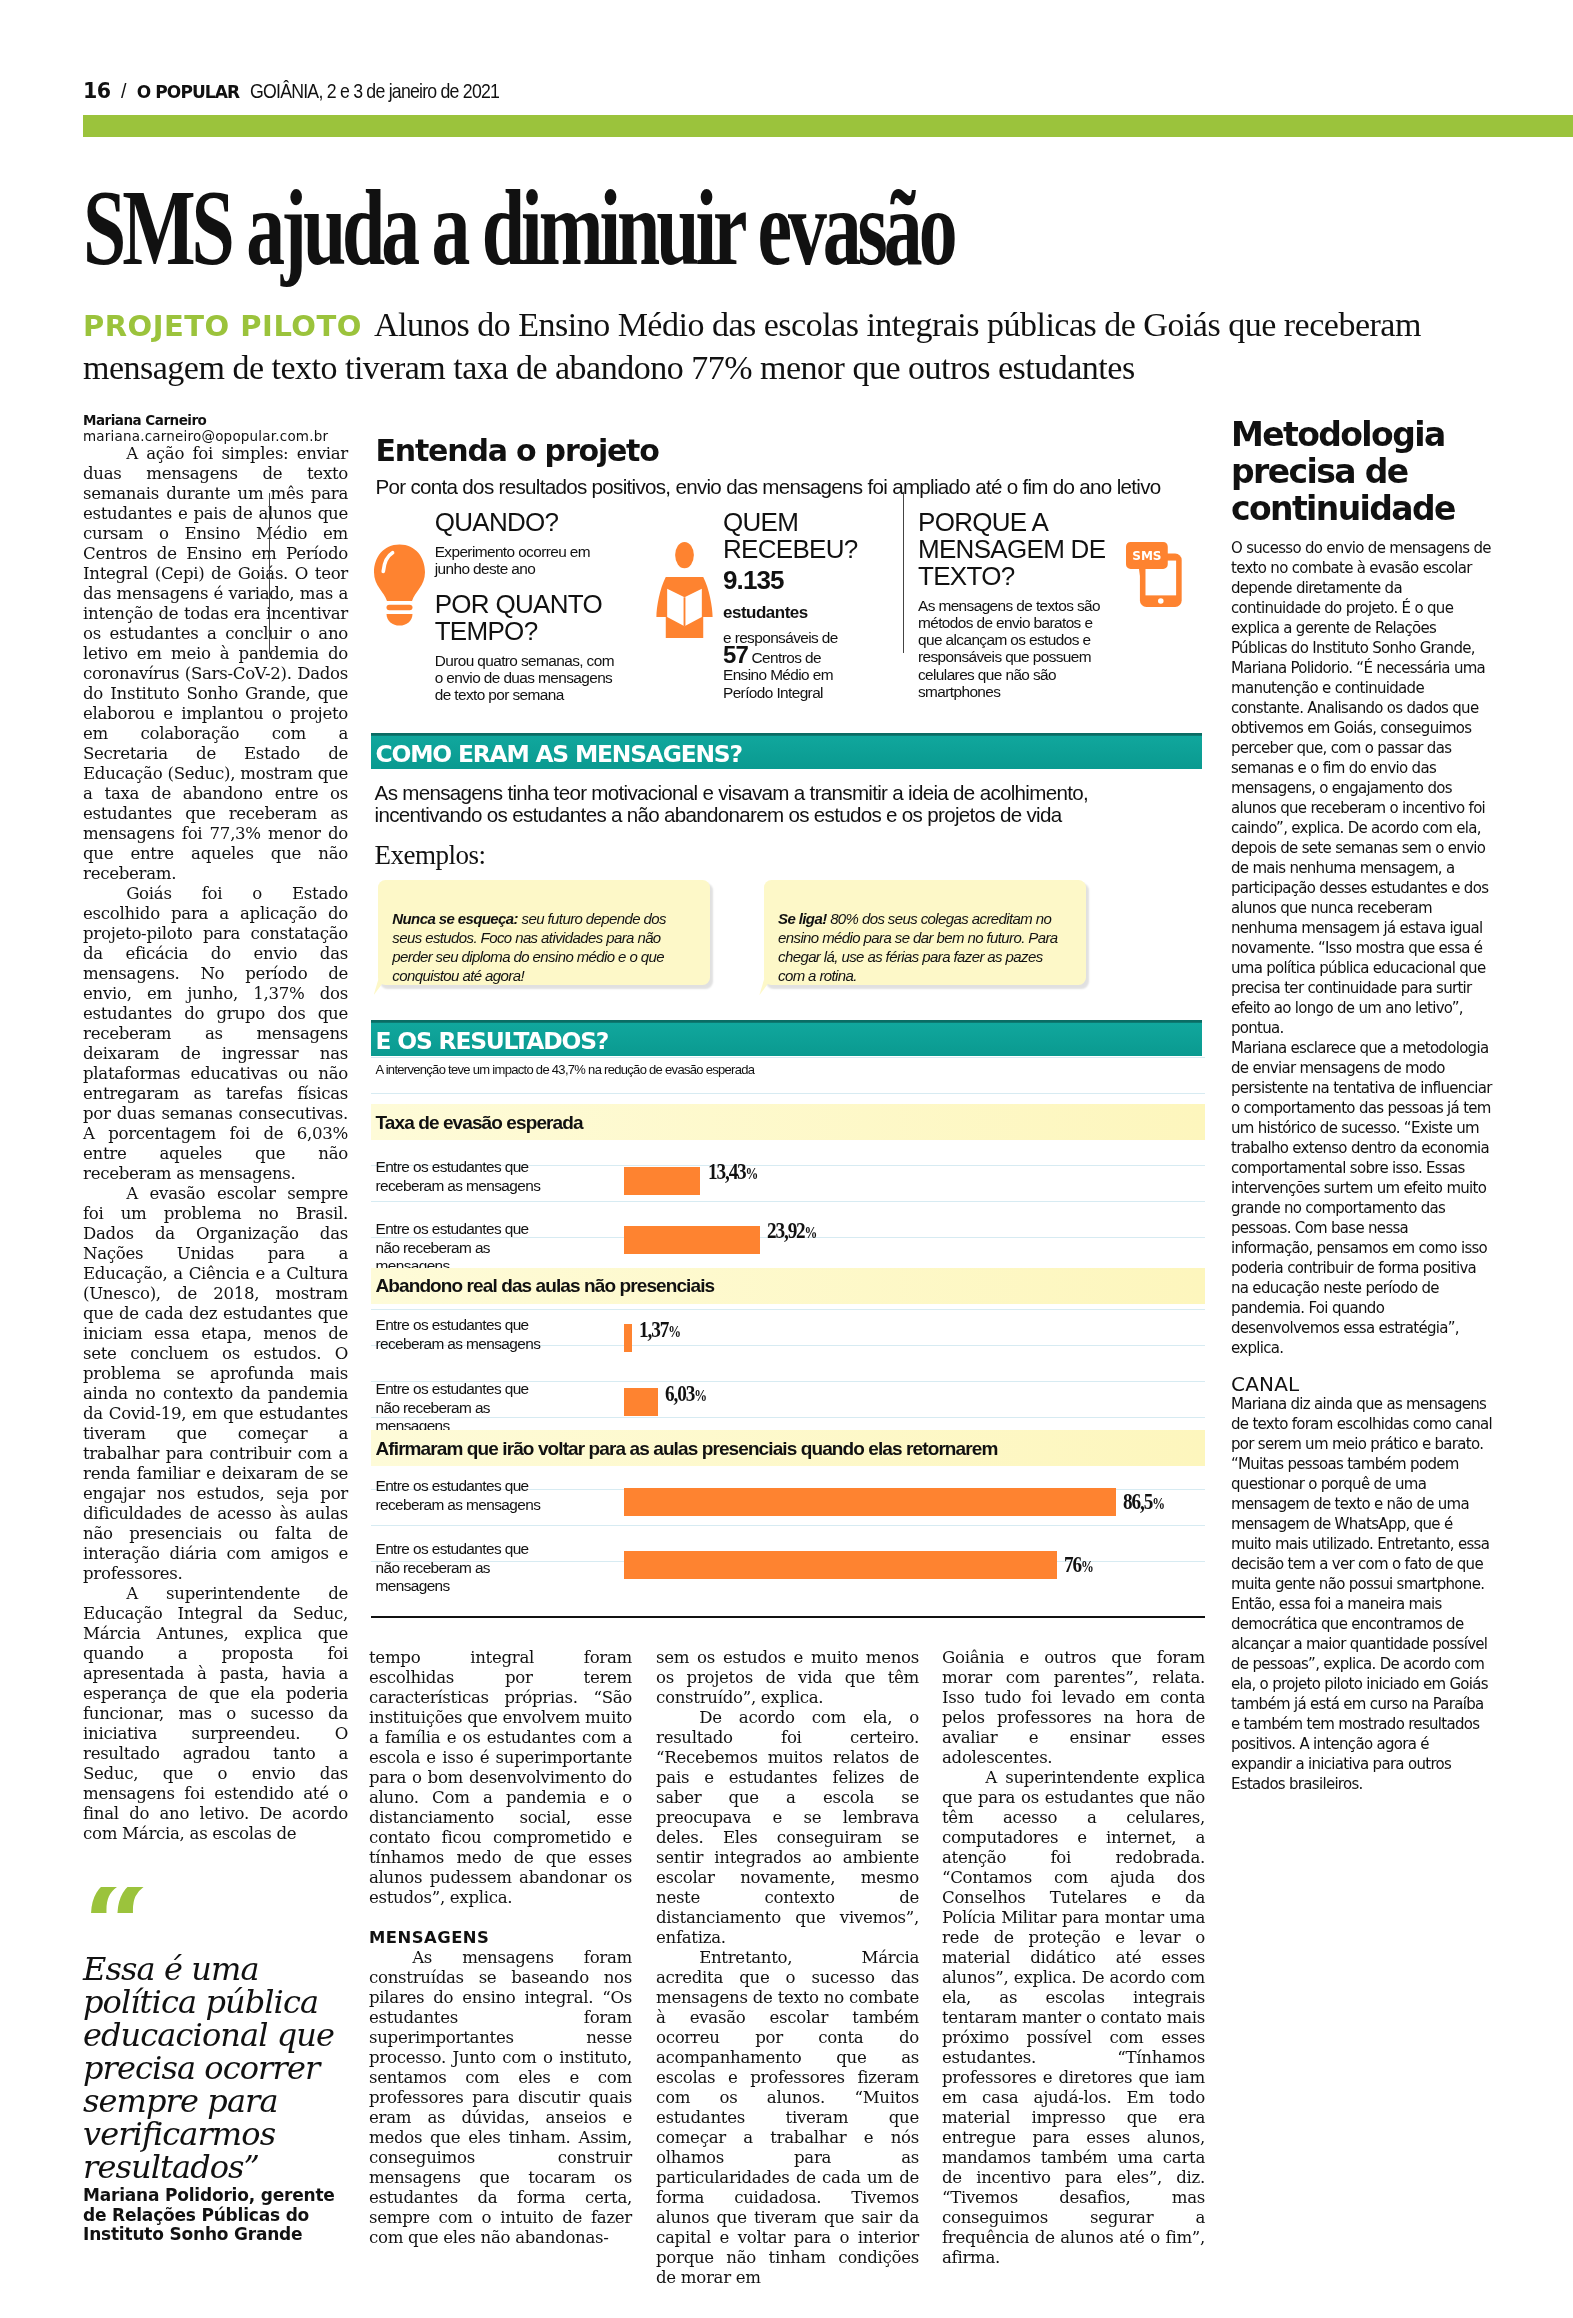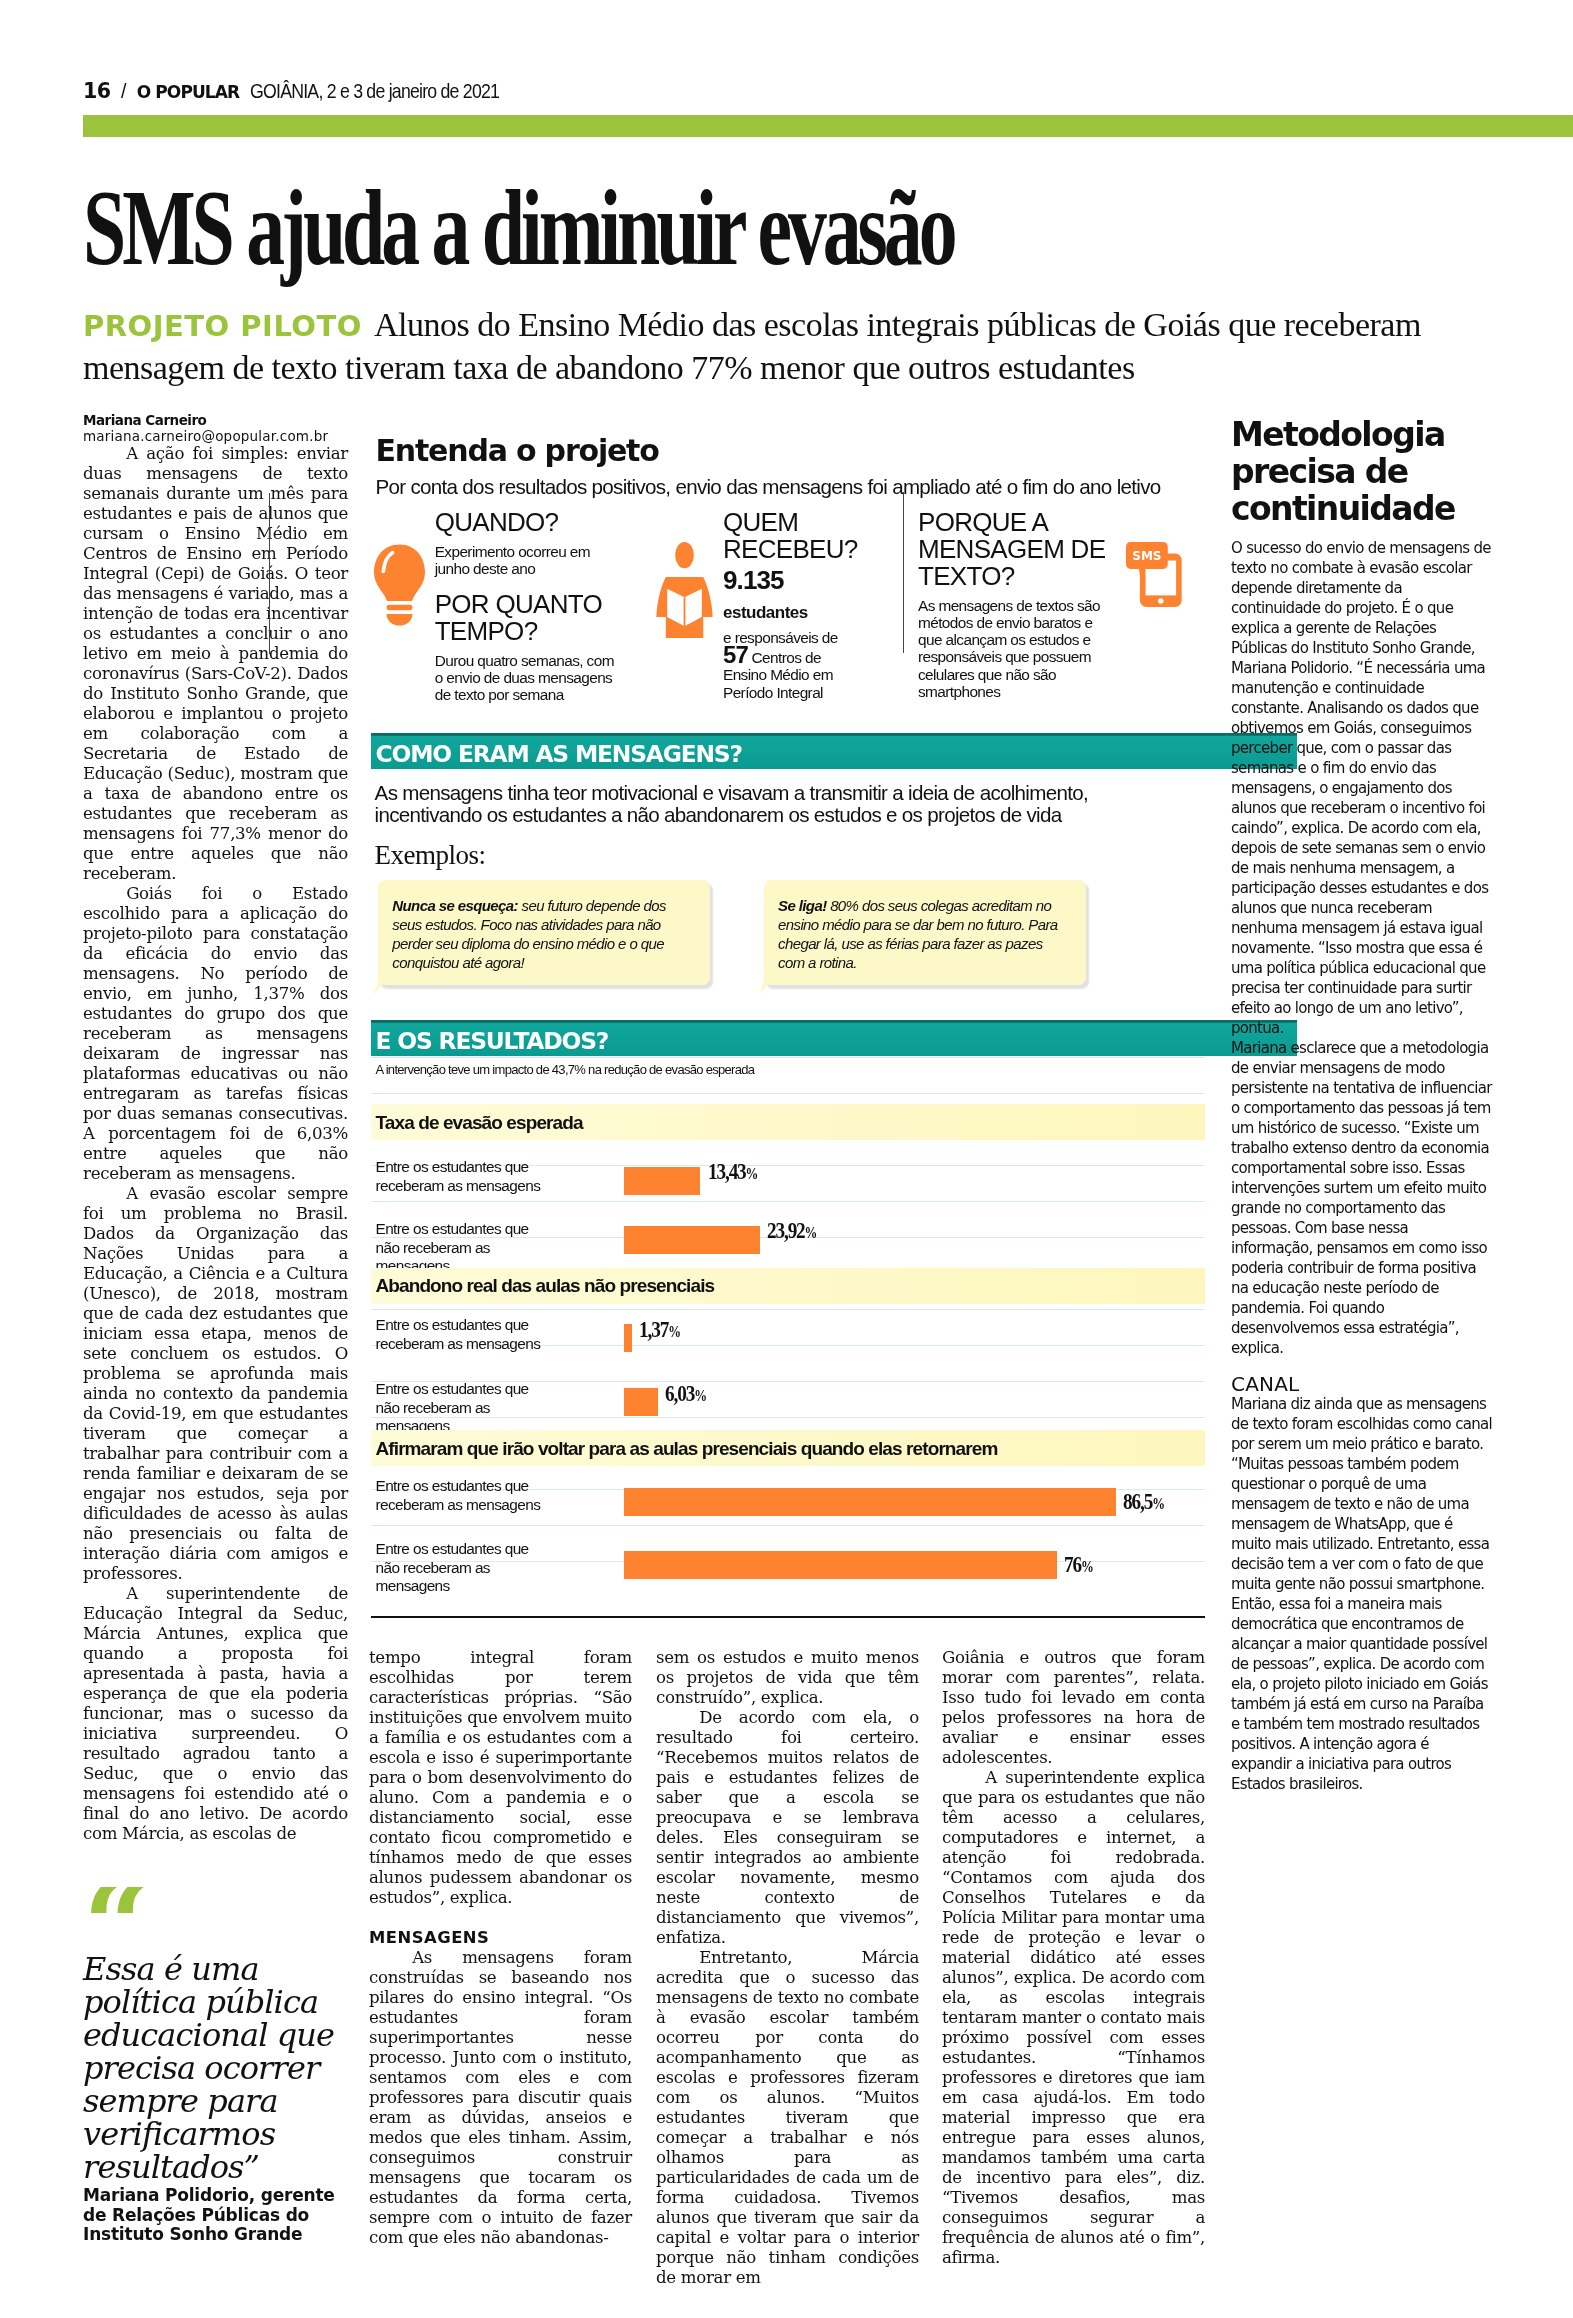--- a/index.html
+++ b/index.html
@@ -51,25 +51,25 @@
   .info-title{position:absolute;left:6.5px;top:13px;font-family:"DejaVu Sans",sans-serif;font-weight:700;font-size:30px;letter-spacing:-1.2px;}
   .info-sub{position:absolute;left:6.5px;top:55px;font-family:"Liberation Sans",sans-serif;font-size:20.6px;letter-spacing:-0.7px;white-space:nowrap;}
 
   .panel{position:absolute;top:89px;}
   .p-q{font-family:"Liberation Sans",sans-serif;font-size:26px;line-height:27px;letter-spacing:-0.7px;font-weight:400;}
   .p-t{font-family:"Liberation Sans",sans-serif;font-size:15.4px;line-height:17.3px;letter-spacing:-0.6px;margin-top:6.5px;}
   .vdiv{position:absolute;top:72px;width:0.9px;height:161px;background:#444;}
   .big-num{font-weight:700;font-size:26px;letter-spacing:-0.9px;}
   .big-suffix{font-weight:700;font-size:17px;letter-spacing:-0.5px;}
 
-  .band{position:absolute;left:1.9px;width:926px;height:36px;background:linear-gradient(#11a89e,#0a9a90);box-shadow:inset 0 2.8px 0 #0b6c64;color:#fff;font-family:"DejaVu Sans",sans-serif;font-weight:700;font-size:23.4px;letter-spacing:-1.2px;padding:6.5px 0 0 4.7px;}
+  .band{position:absolute;left:1.9px;width:831px;height:36px;background:linear-gradient(#11a89e,#0a9a90);box-shadow:inset 0 2.8px 0 #0b6c64;color:#fff;font-family:"DejaVu Sans",sans-serif;font-weight:700;font-size:23.4px;letter-spacing:-1.2px;padding:6.5px 0 0 4.7px;}
 
   .msg-intro{position:absolute;left:5.6px;top:783px;width:813px;font-size:20.6px;line-height:22.4px;letter-spacing:-0.7px;}
   .exemplos{position:absolute;left:5.6px;top:843px;font-family:"Liberation Serif",serif;font-size:27px;letter-spacing:-0.5px;}
-  .bubble{position:absolute;top:880px;height:105px;background:var(--cream);border-radius:7.5px;box-shadow:2.8px 3.7px 1.9px rgba(0,0,0,.12);padding:16px 14px 0 14px;font-family:"Liberation Sans",sans-serif;font-style:italic;font-size:15px;line-height:19px;letter-spacing:-0.6px;}
+  .bubble{position:absolute;top:880px;height:105px;background:var(--cream);border-radius:7.5px;box-shadow:2.8px 3.7px 1.9px rgba(0,0,0,.12);padding:29px 14px 0 14px;font-family:"Liberation Sans",sans-serif;font-style:italic;font-size:15px;line-height:19px;letter-spacing:-0.6px;}
   .bubble b{font-weight:700;}
   .bubble::after{content:"";position:absolute;left:-4.7px;bottom:-10.3px;width:14px;height:18.7px;background:var(--cream);clip-path:polygon(40% 0,100% 0,0 100%);}
 
   .grid-bg{position:absolute;left:1.9px;top:1030px;width:834px;height:547px;
     background-image:linear-gradient(var(--grid) 0.9px,transparent 0.9px),linear-gradient(90deg,#eaf4f8 0.5px,transparent 0.5px);
     background-size:100% 36px,16px 100%;}
   .impact{position:absolute;left:6.5px;top:1035px;font-size:13px;letter-spacing:-0.7px;}
   .cat-band{position:absolute;left:1.9px;width:834px;height:36px;background:linear-gradient(90deg,#fefbd8,#fdf6bd);}
   .cat-title{position:absolute;left:6.5px;font-weight:700;font-size:19px;letter-spacing:-0.9px;font-family:"Liberation Sans",sans-serif;}
   .row-label{position:absolute;left:6.5px;width:178px;font-size:15.4px;line-height:18.7px;letter-spacing:-0.6px;}

